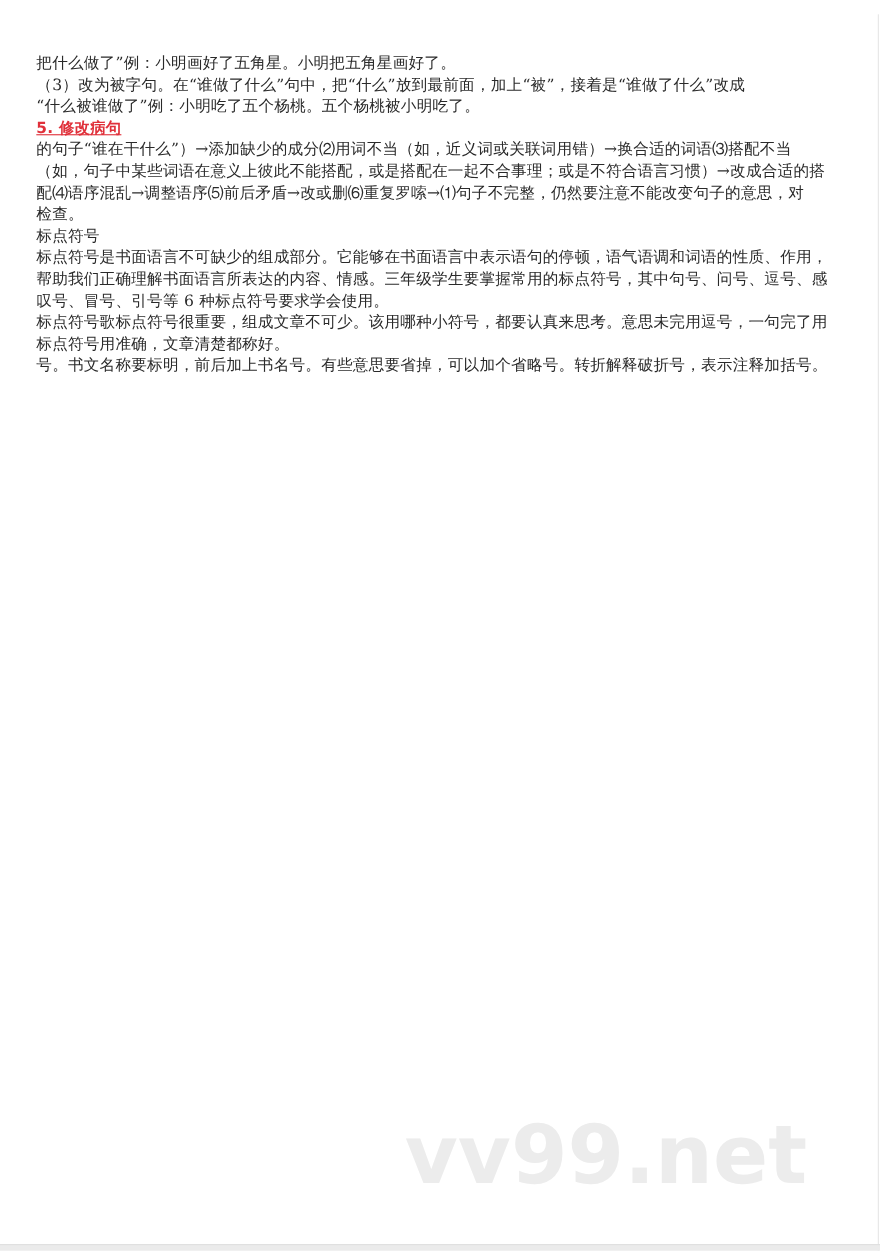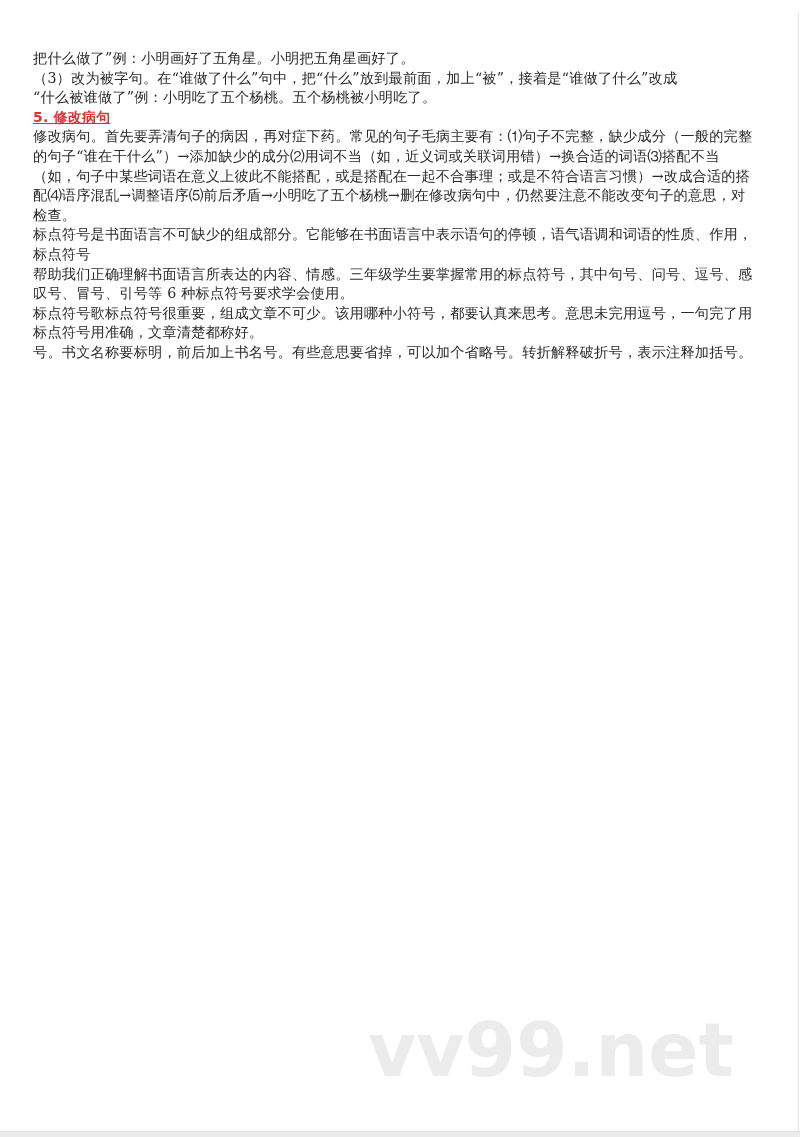--- a/index.html
+++ b/index.html
@@ -70,28 +70,27 @@
 </head>
 <body>
 
 <div class="page">
   <div class="content">
     <span class="line">把什么做了”例：小明画好了五角星。小明把五角星画好了。</span>
     <span class="line">（3）改为被字句。在“谁做了什么”句中，把“什么”放到最前面，加上“被”，接着是“谁做了什么”改成</span>
     <span class="line">“什么被谁做了”例：小明吃了五个杨桃。五个杨桃被小明吃了。</span>
 
     <span class="line heading">5. 修改病句</span>
-    <span class="line">修改病句。首先要弄清句子的病因，再对症下药。常见的句子毛病主要有：⑴句子不完整，缺少成分（一般的完整</span>
     <span class="line">的句子“谁在干什么”）→添加缺少的成分⑵用词不当（如，近义词或关联词用错）→换合适的词语⑶搭配不当</span>
     <span class="line">（如，句子中某些词语在意义上彼此不能搭配，或是搭配在一起不合事理；或是不符合语言习惯）→改成合适的搭</span>
-    <span class="line">配⑷语序混乱→调整语序⑸前后矛盾→小明吃了五个杨桃→删在修改病句中，仍然要注意不能改变句子的意思，对</span>
+    <span class="line">配⑷语序混乱→调整语序⑸前后矛盾→改或删⑹重复罗嗦→⑴句子不完整，仍然要注意不能改变句子的意思，对</span>
     <span class="line">检查。</span>
 
+    <span class="line">标点符号</span>
     <span class="line">标点符号是书面语言不可缺少的组成部分。它能够在书面语言中表示语句的停顿，语气语调和词语的性质、作用，</span>
-    <span class="line">标点符号</span>
     <span class="line">帮助我们正确理解书面语言所表达的内容、情感。三年级学生要掌握常用的标点符号，其中句号、问号、逗号、感</span>
     <span class="line">叹号、冒号、引号等 6 种标点符号要求学会使用。</span>
 
     <span class="line">标点符号歌标点符号很重要，组成文章不可少。该用哪种小符号，都要认真来思考。意思未完用逗号，一句完了用</span>
     <span class="line">标点符号用准确，文章清楚都称好。</span>
     <span class="line">号。书文名称要标明，前后加上书名号。有些意思要省掉，可以加个省略号。转折解释破折号，表示注释加括号。</span>
   </div>
 
   <div class="watermark">vv99.net</div>
 </div>

